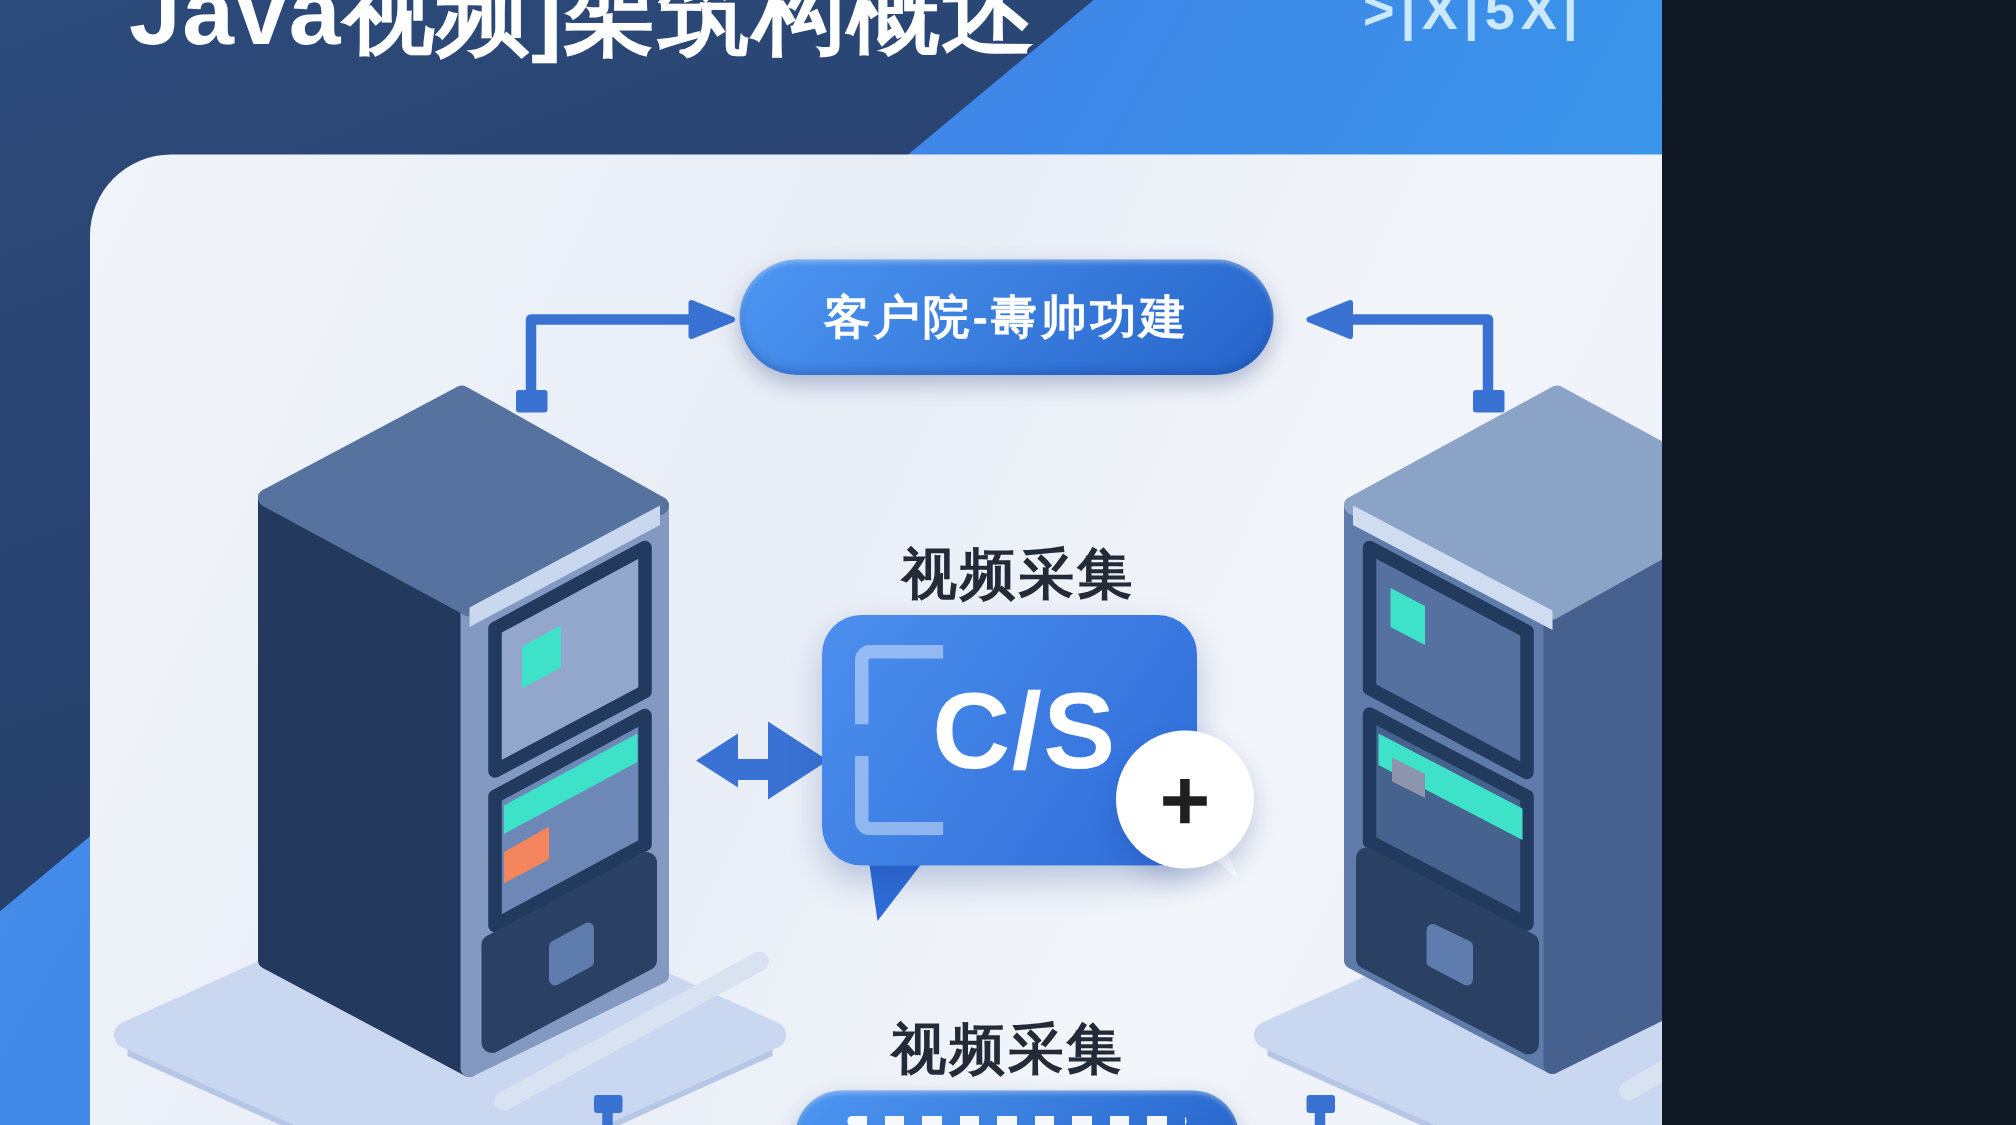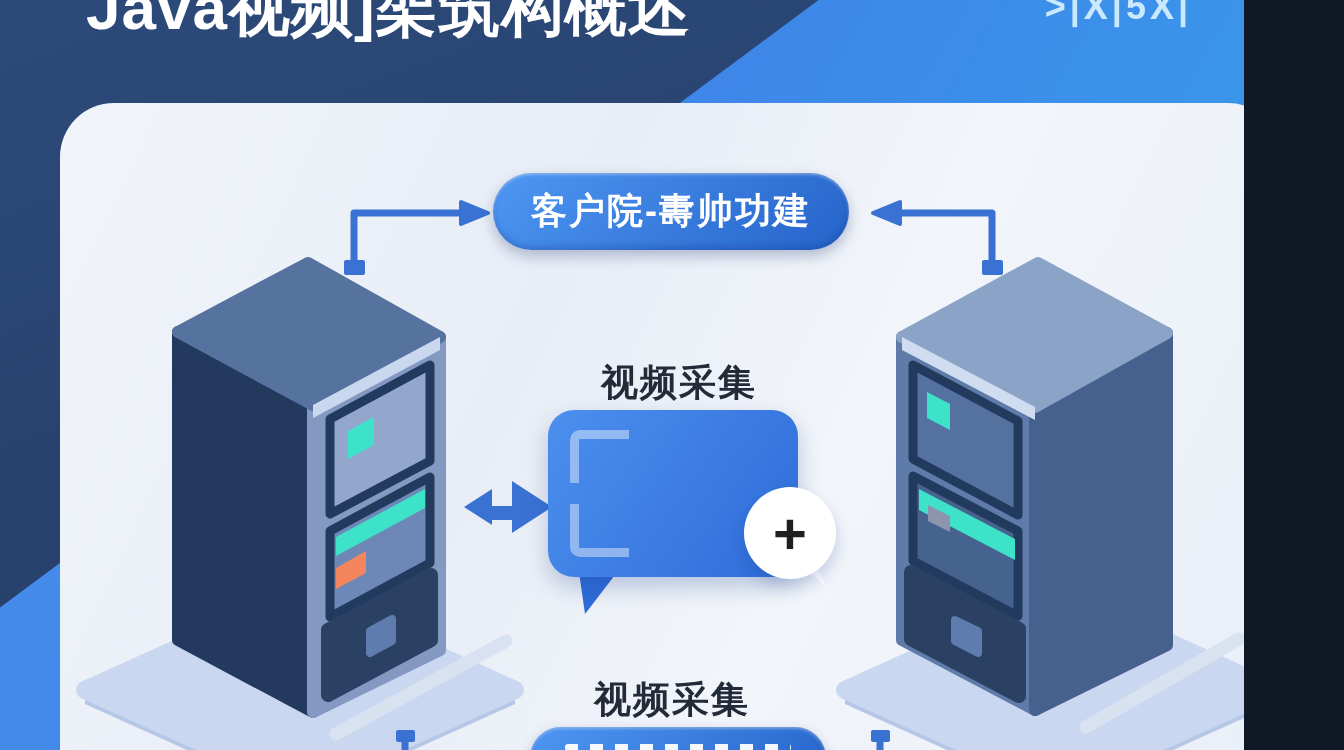--- a/index.html
+++ b/index.html
@@ -1,17 +1,17 @@
 <!DOCTYPE html>
 <html style="--navy: #27426D; --bright-blue: #3E8BE9; --cyan-blue: #38A2EC; --panel: #EDF1F8; --accent: #3A72D4; --pill-top: #4E97F3; --pill-bottom: #2563C9; --bubble-top: #4C8FEE; --bubble-bottom: #2F6CD8; --teal: #3EE2C9; --orange: #F4855C; --platform: #CAD7F0; --platform-edge: #B5C6E6; --server-dark: #24395E; --server-light: #8399C2; --text-dark: #242B38;"><head>
 <meta charset="utf-8">
 <style>
   html,body{margin:0;padding:0;background:#101826;}
   .stage{
-    position:relative;width:1244px;height:750px;overflow:hidden;
+    position:relative;width:1108px;height:750px;overflow:hidden;
     font-family:"Liberation Sans",sans-serif;
     background:linear-gradient(160deg,#2C4A7A 0%,#27406B 55%,#223A63 100%);
   }
   .bg-sweep{
     position:absolute;inset:0;
     background:linear-gradient(120deg,#4A8FEC 0%,#3E86E8 45%,#37A0EB 100%);
     clip-path:polygon(65.8% 0,100% 0,100% 100%,0 100%,0 81%);
   }
   .panel{
     position:absolute;left:60px;top:103px;width:1222px;height:660px;
@@ -26,21 +26,21 @@
   .watermark{
     position:absolute;top:-14px;right:52px;z-index:5;
     font-size:36px;font-weight:700;color:rgba(215,240,255,.92);letter-spacing:4px;white-space:nowrap;
   }
   .pill{
     position:absolute;z-index:4;border-radius:999px;color:#fff;font-weight:800;
     background:linear-gradient(135deg,var(--pill-top,#4E97F3),var(--pill-bottom,#2563C9));
     box-shadow:0 6px 14px rgba(15,40,100,.28),inset 0 -3px 6px rgba(10,40,110,.25),inset 0 2px 3px rgba(255,255,255,.35);
     display:flex;align-items:center;justify-content:center;
   }
-  .pill-top-node{left:493px;top:173px;width:356px;height:77px;font-size:36px;letter-spacing:2px;}
+  .pill-top-node{left:493px;top:173px;width:356px;height:77px;font-size:31px;letter-spacing:2px;}
   .pill-bottom-node{left:530px;top:727px;width:296px;height:62px;align-items:flex-start;}
   .pill-tips{
     width:226px;height:7px;margin-top:17px;border-radius:3px;
     background:repeating-linear-gradient(90deg,rgba(255,255,255,.95) 0 13px,transparent 13px 25px);
   }
   .caption{
     position:absolute;z-index:4;transform:translateX(-50%);
     font-size:37px;font-weight:700;color:var(--text-dark,#242B38);letter-spacing:2px;white-space:nowrap;margin-top:38px;
   }
   .caption-top{left:679px;top:320px;}
@@ -151,20 +151,21 @@
 
   <div class="pill pill-top-node">
     <span>客户院-夀帅功建</span>
   </div>
 
   <div class="caption caption-top">视频采集</div>
 
   <div class="bubble">
     <span class="bracket bracket-tl"></span>
     <span class="bracket bracket-bl"></span>
+    <span class="bubble-label">C/S</span>
   </div>
   <div class="plus-tail"></div>
   <div class="plus-badge">+</div>
 
   <div class="caption caption-bottom">视频采集</div>
 
   <div class="pill pill-bottom-node">
     <span class="pill-tips"></span>
   </div>
 

